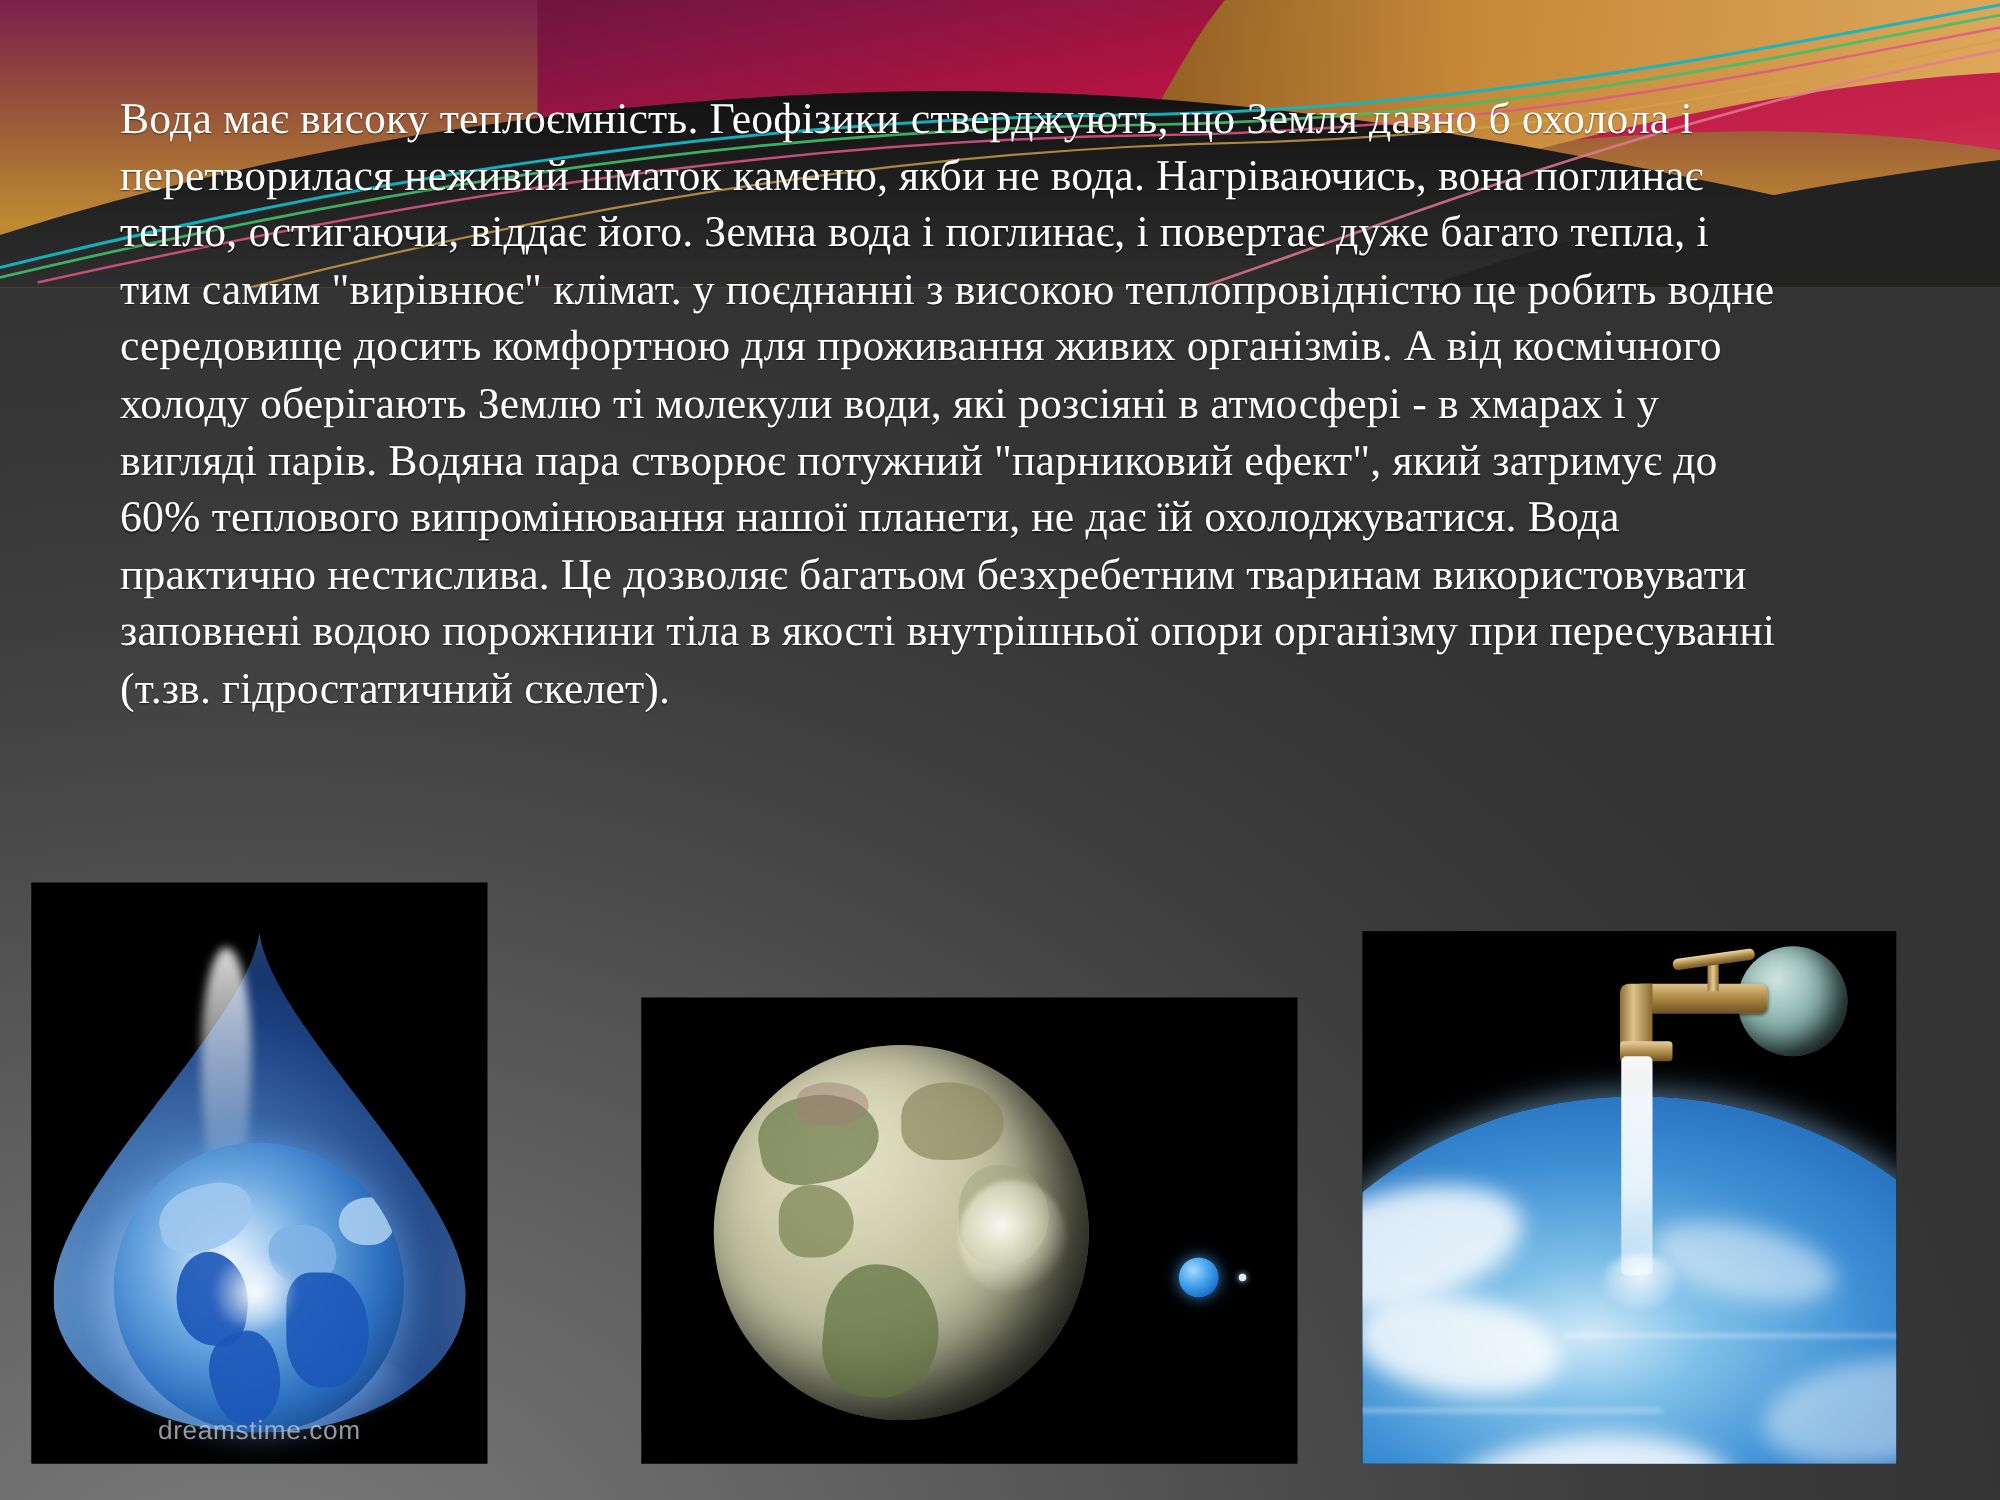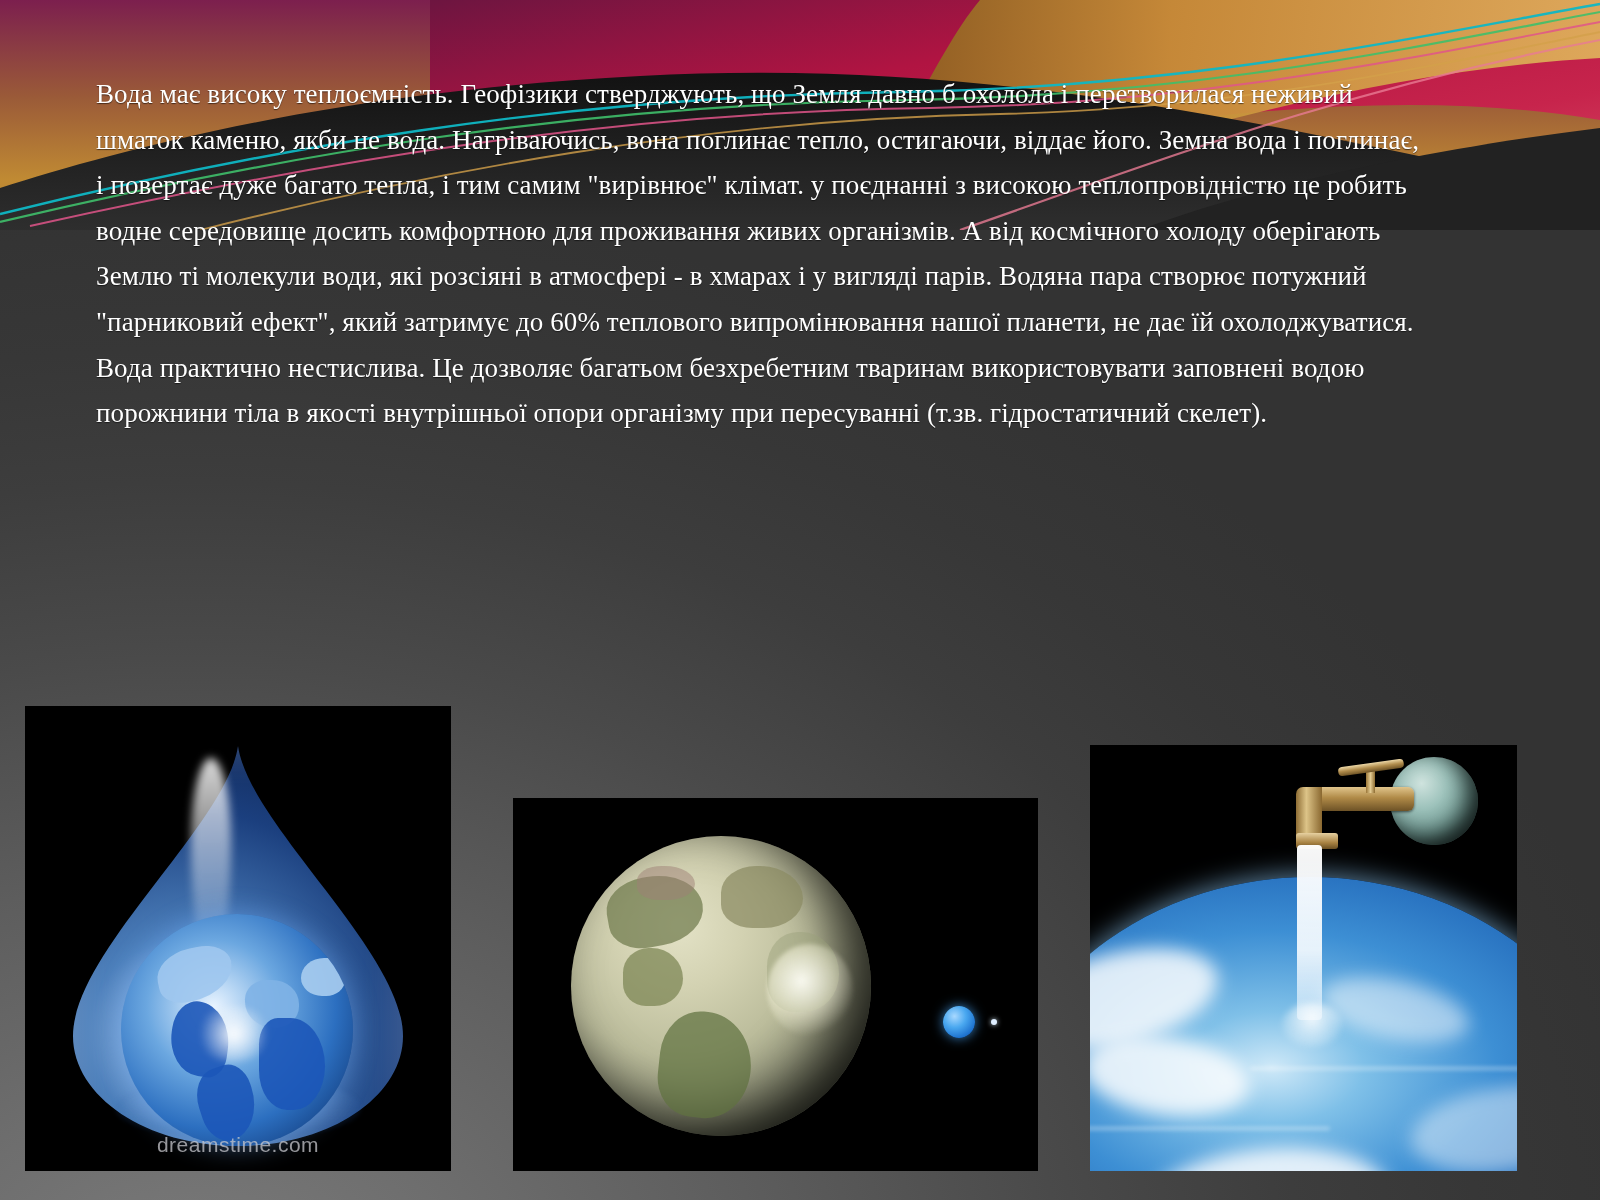--- a/index.html
+++ b/index.html
@@ -18,34 +18,34 @@
   #banner{
     position:absolute;left:0;top:0;width:1600px;height:230px;overflow:hidden;
   }
   #banner svg{display:block;width:1600px;height:230px;}
 
   
   #body-text{
     position:absolute;
     left:96px; top:72px; width:1330px;
     color:#ffffff;
-    font-size:27px;
+    font-size:35px;
     line-height:45.6px;
     letter-spacing:0.1px;
     text-shadow:0 1px 1px rgba(0,0,0,0.55);
     white-space:pre-wrap;
     z-index:5;
   }
 
   
   .photo{position:absolute;background:#000;overflow:hidden;z-index:4;}
   .photo .inner{position:absolute;inset:0;overflow:hidden;}
 
   
-  #photo-waterdrop{left:25px;top:706px;width:426px;height:465px;}
+  #photo-waterdrop{left:25px;top:706px;width:365px;height:465px;}
   #drop-wrap{position:absolute;left:50%;top:40px;width:330px;height:400px;margin-left:-165px;}
   .drop-shape{
     position:absolute;left:0;top:0;width:330px;height:400px;
     background:
       radial-gradient(circle at 33% 72%, rgba(190,220,255,.95) 0%, rgba(90,150,220,.85) 26%, rgba(30,70,140,.9) 62%, rgba(12,30,70,.95) 100%);
     -webkit-clip-path: path("M165 0 C176 78 330 206 330 290 C330 351 256 400 165 400 C74 400 0 351 0 290 C0 206 154 78 165 0 Z");
     clip-path: path("M165 0 C176 78 330 206 330 290 C330 351 256 400 165 400 C74 400 0 351 0 290 C0 206 154 78 165 0 Z");
     box-shadow:inset 0 0 40px rgba(255,255,255,.25);
   }
   .drop-hilite{

